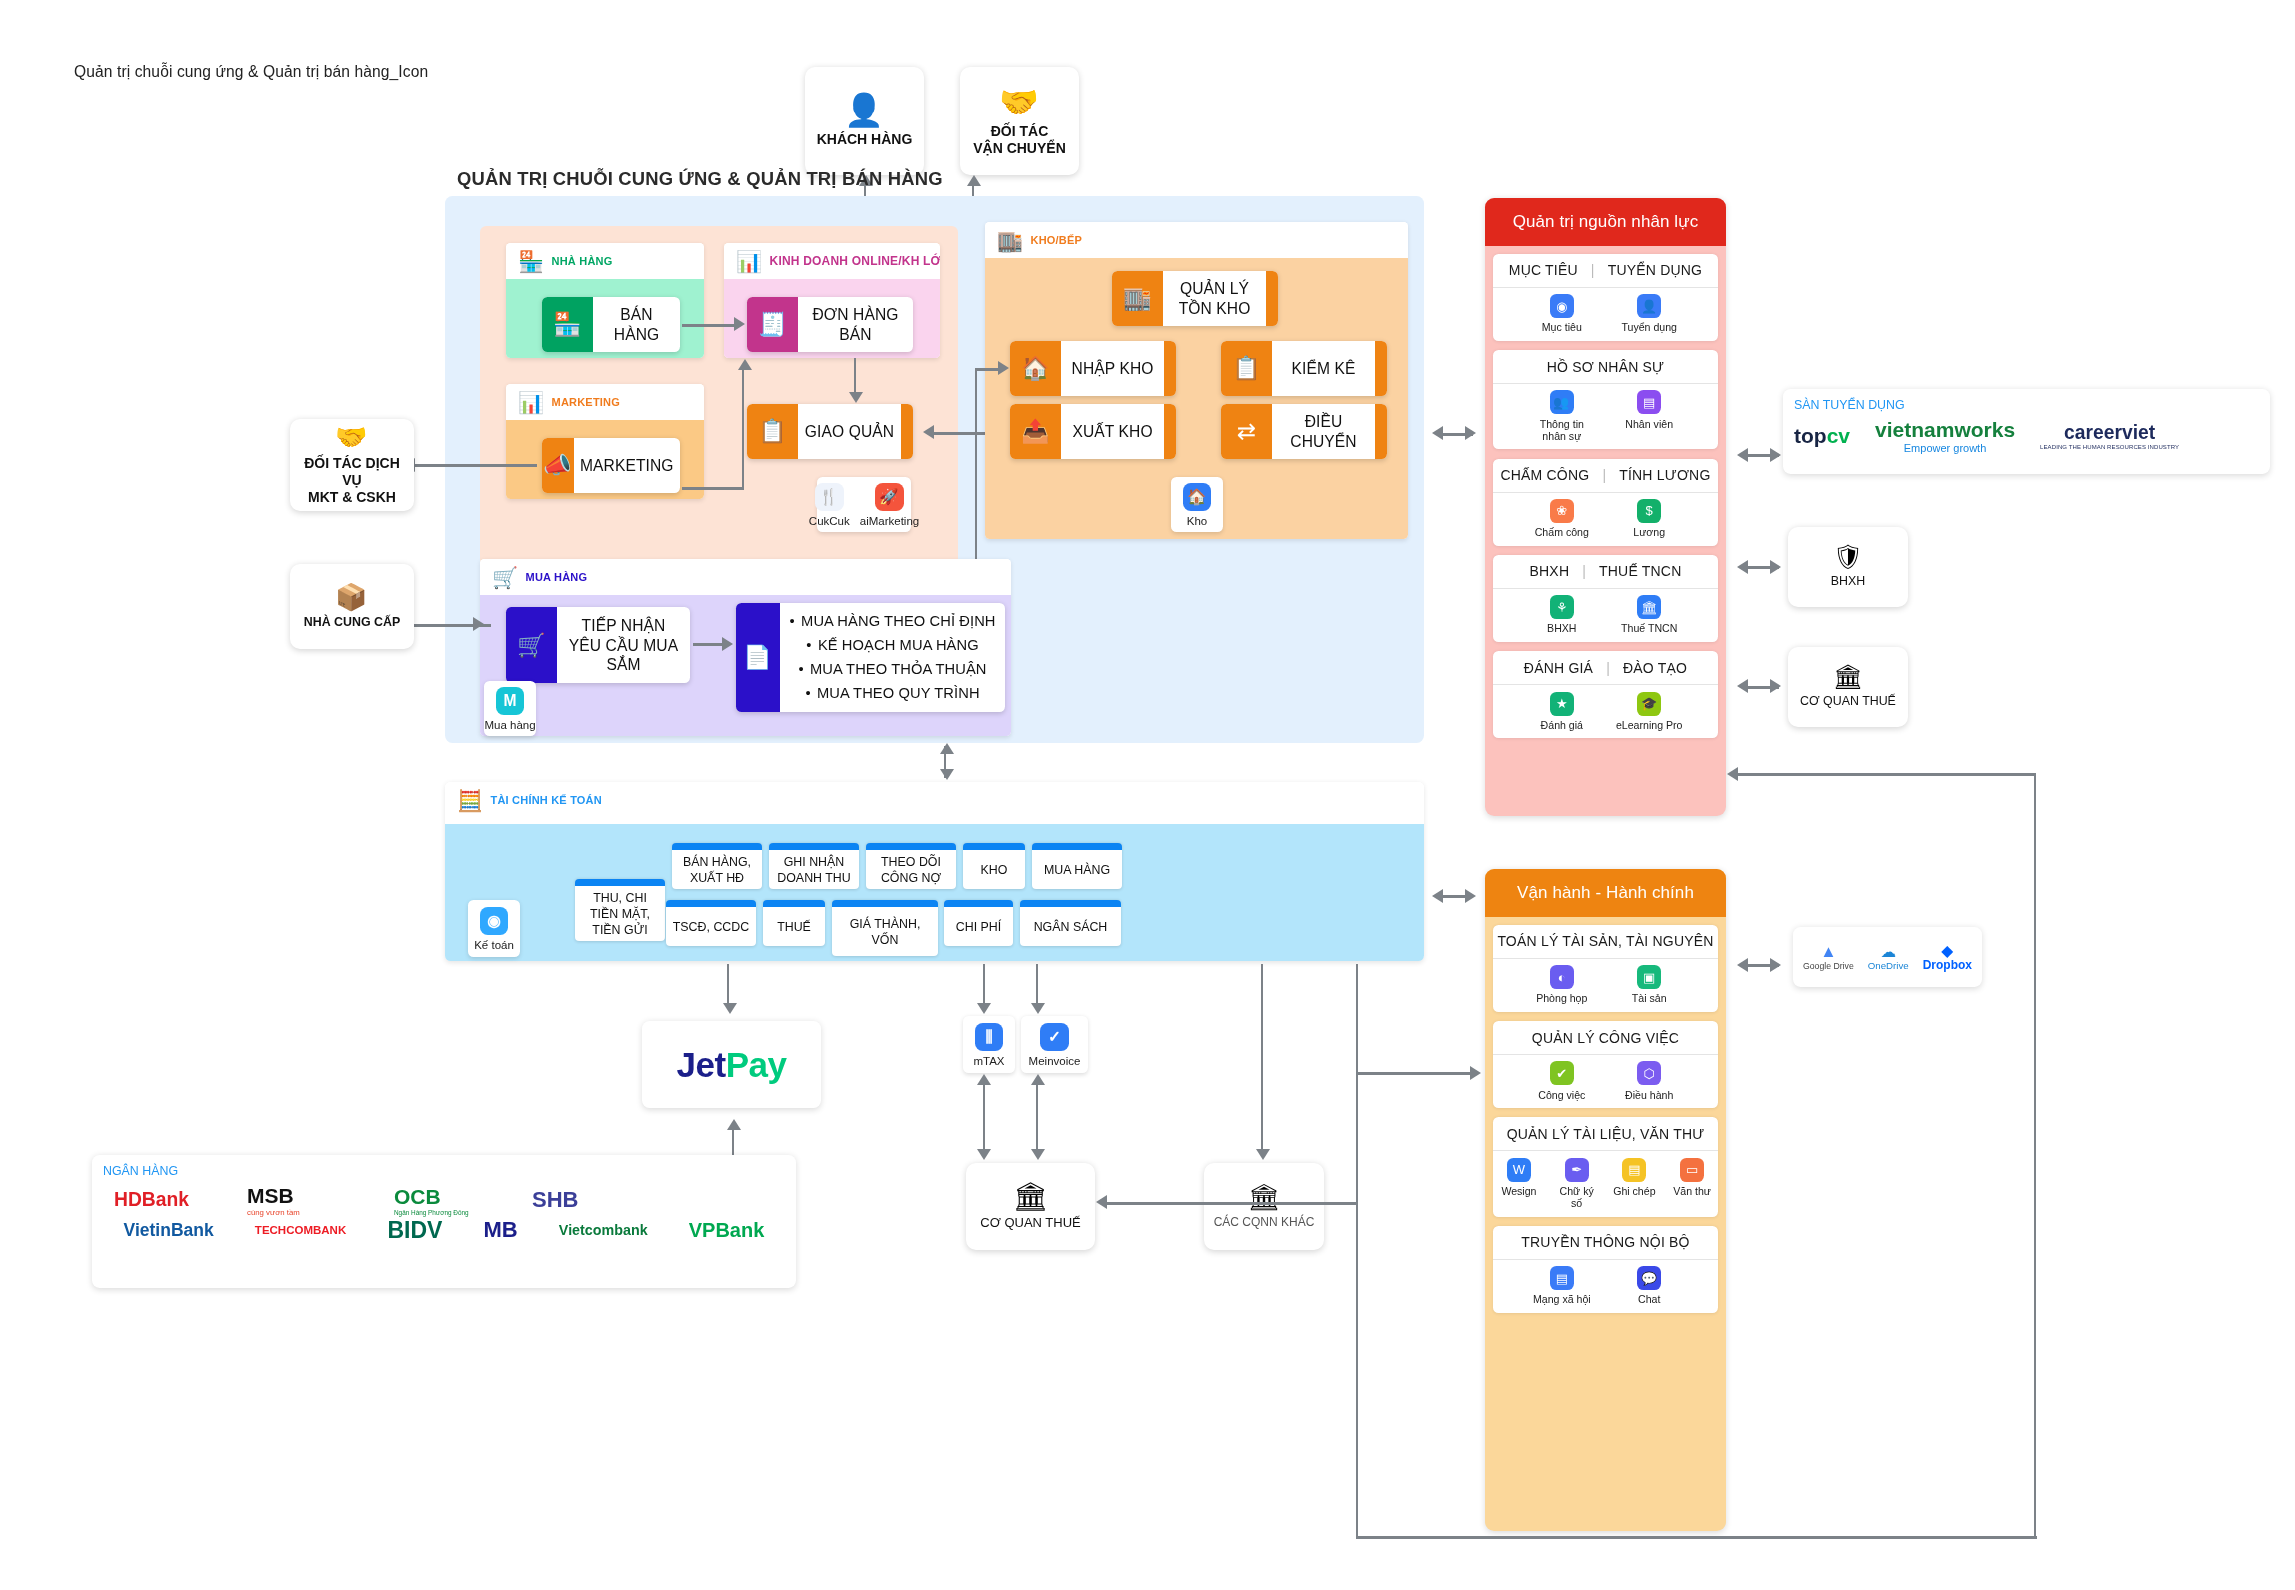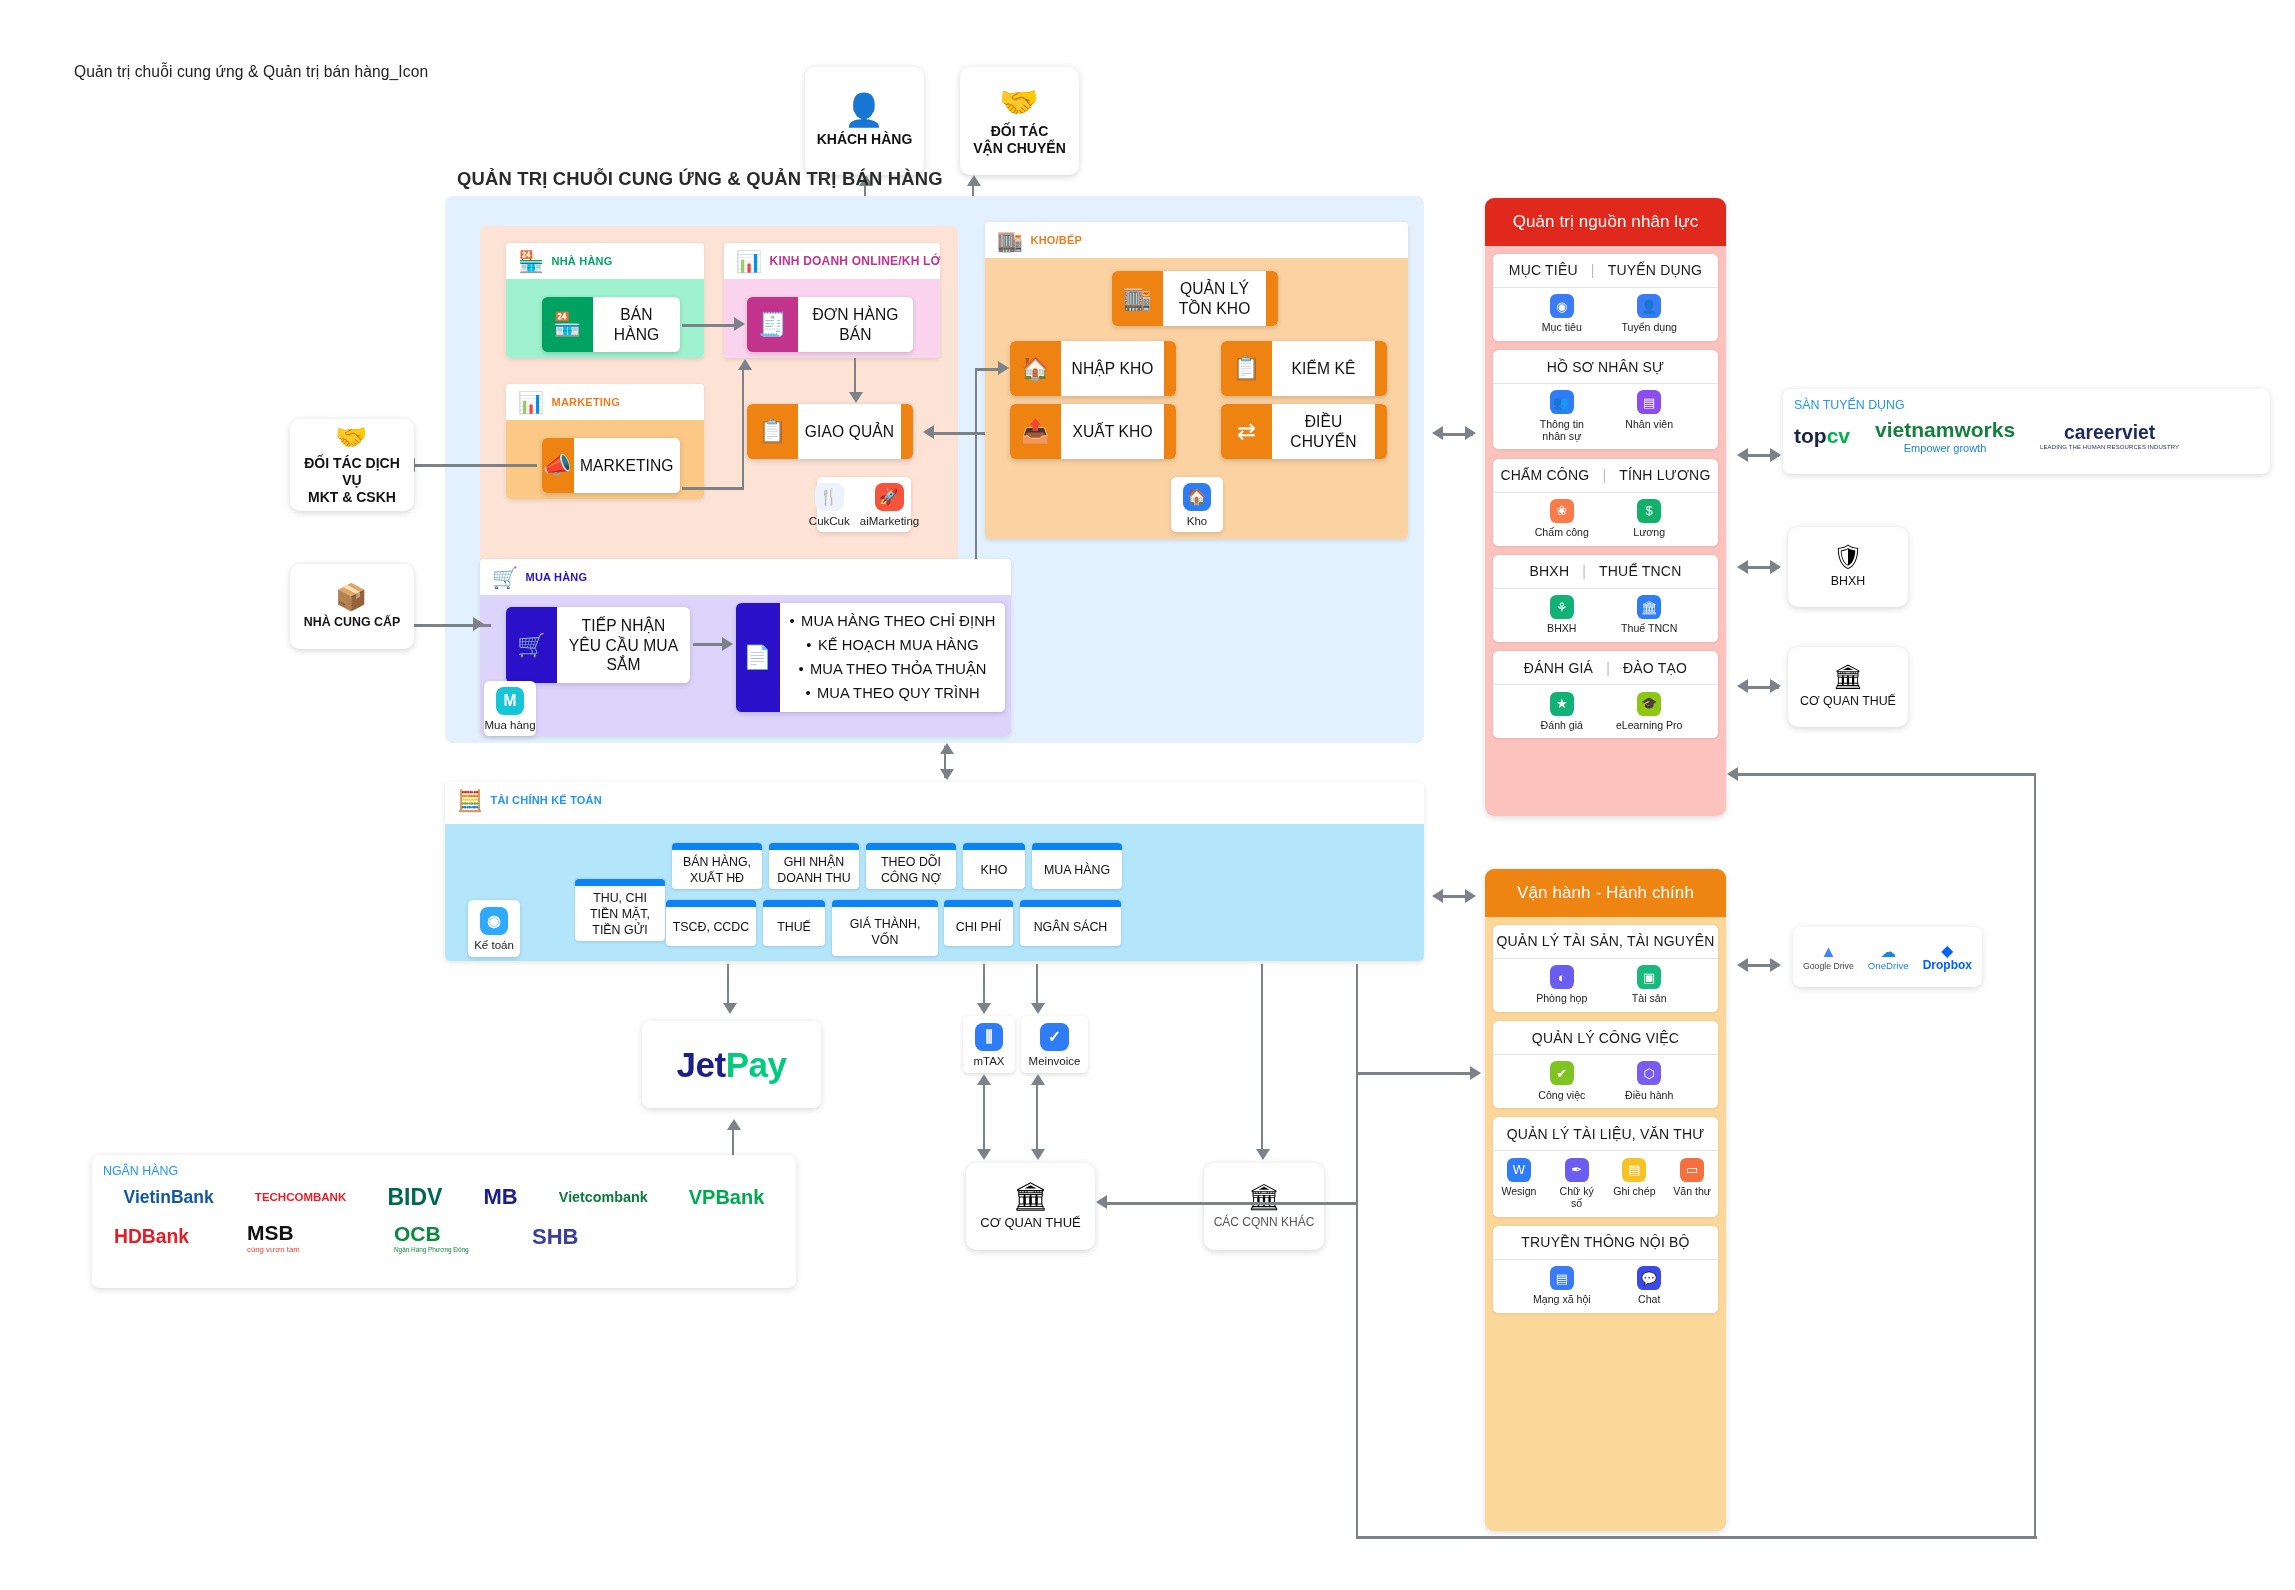--- a/index.html
+++ b/index.html
@@ -507,21 +507,21 @@
 
     </div>
   </div>
 
   <div class="stack" style="left:1449px;top:850px;width:241px;height:662px;background:#fbd79a;">
     <div class="s-head" style="background:#ee8411;">Vận hành - Hành chính</div>
     <div class="s-body">
 
       <div class="grp">
         <div class="g-top">
-              <span>QUẢN LÝ TÀI SẢN, TÀI NGUYÊN</span>
+              <span>TOÁN LÝ TÀI SẢN, TÀI NGUYÊN</span>
             </div>
         <div class="g-apps">
           <div class="gapp">
                 <div class="a-sq" style="background:#6a5df0">◐</div>
                 <div class="a-lbl">Phòng họp</div>
               </div>
           <div class="gapp">
                 <div class="a-sq" style="background:#17b97c">▣</div>
                 <div class="a-lbl">Tài sản</div>
               </div>
@@ -661,40 +661,40 @@
       <span style="color:#1b1f8a">Jet</span><span style="color:#00cb7e">Pay</span>
     </div>
   </div>
 
   <div class="ln v" style="left:696px;top:1104px;height:76px;"></div>
   <div class="ar u" style="left:691px;top:1100px;"></div>
   <div class="ar d" style="left:691px;top:1172px;"></div>
 
   <div class="logobox" style="left:56px;top:1136px;width:704px;height:133px;">
     <div class="lb-title">NGÂN HÀNG</div>
+    <div class="logo-row" style="gap:0;justify-content:flex-start;padding-left:11px;">
+      <div class="lgo" style="font-size:19.3px;color:#e01f26;width:133px;">HDBank</div>
+      <div style="width:147px;">
+        <div class="lgo" style="font-size:21px;color:#111;">MSB</div>
+        <div style="font-size:7.8px;color:#e8452b;">cùng vươn tầm</div>
+      </div>
+      <div style="width:138px;">
+        <div class="lgo" style="font-size:21px;color:#0a8a3c;">OCB</div>
+        <div style="font-size:6.4px;color:#0a8a3c;">Ngân Hàng Phương Đông</div>
+      </div>
+      <div class="lgo" style="font-size:22px;color:#3b3f98;">SHB</div>
+    </div>
     <div class="logo-row" style="gap:0;justify-content:space-around;margin-bottom:10px;">
       <div class="lgo" style="font-size:17.5px;color:#1159a0;">VietinBank</div>
       <div class="lgo" style="font-size:11.5px;color:#ed1c24;">TECHCOMBANK</div>
       <div class="lgo" style="font-size:23px;color:#00684f;">BIDV</div>
       <div class="lgo" style="font-size:22px;color:#1b1f8a;">MB</div>
       <div class="lgo" style="font-size:14.3px;color:#0a7a3c;">Vietcombank</div>
       <div class="lgo" style="font-size:20px;color:#00a850;">VPBank</div>
     </div>
-    <div class="logo-row" style="gap:0;justify-content:flex-start;padding-left:11px;">
-      <div class="lgo" style="font-size:19.3px;color:#e01f26;width:133px;">HDBank</div>
-      <div style="width:147px;">
-        <div class="lgo" style="font-size:21px;color:#111;">MSB</div>
-        <div style="font-size:7.8px;color:#e8452b;">cùng vươn tầm</div>
-      </div>
-      <div style="width:138px;">
-        <div class="lgo" style="font-size:21px;color:#0a8a3c;">OCB</div>
-        <div style="font-size:6.4px;color:#0a8a3c;">Ngân Hàng Phương Đông</div>
-      </div>
-      <div class="lgo" style="font-size:22px;color:#3b3f98;">SHB</div>
-    </div>
   </div>
 
   <div class="ln v" style="left:947px;top:945px;height:41px;"></div>
   <div class="ln v" style="left:1000px;top:945px;height:41px;"></div>
   <div class="ar d" style="left:941px;top:984px;"></div>
   <div class="ar d" style="left:995px;top:984px;"></div>
 
   <div class="apptile" style="left:927px;top:997px;width:52px;height:57px;">
     <div class="app">
       <div class="a-sq" style="background:#2f7df6">⫼</div>

